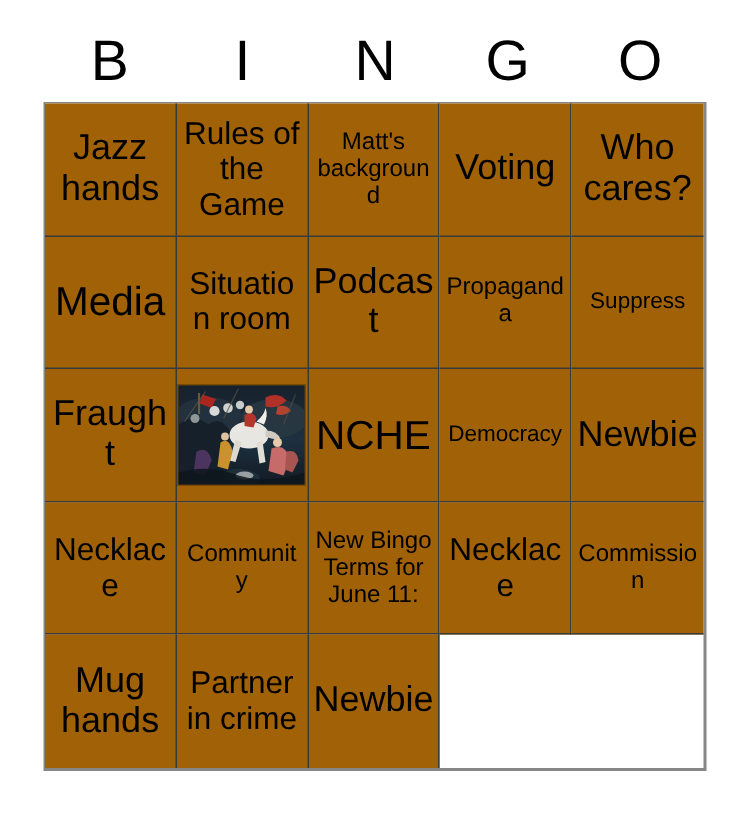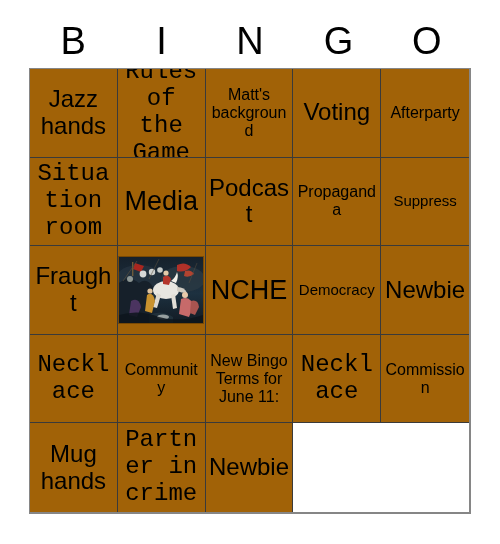--- a/index.html
+++ b/index.html
@@ -75,21 +75,21 @@
   .cell-text {
     display: block;
     width: 100%;
     line-height: 1.12;
     word-wrap: break-word;
     color: #000000;
   }
   
   .fs-xl  { font-size: 27px; }
   .fs-lg  { font-size: 24px; }
-  .fs-md  { font-size: 24px; font-family: Liberation Mono, monospace; }
+  .fs-md  { font-size: 21px; }
   .fs-sm  { font-size: 15px; }
   .fs-xs  { font-size: 16px; }
 
   
   .cell.image-cell { padding: 0; }
   .free-image {
     position: relative;
     width: 84px;
     height: 66px;
     overflow: hidden;
@@ -118,27 +118,27 @@
       <div class="cell">
         <span class="cell-text fs-md">Rules of the Game</span>
       </div>
       <div class="cell">
         <span class="cell-text fs-xs">Matt's background</span>
       </div>
       <div class="cell">
         <span class="cell-text fs-lg">Voting</span>
       </div>
       <div class="cell">
-        <span class="cell-text fs-xs">Afterparty</span>
+        <span class="cell-text fs-lg">Who cares?</span>
+      </div>
+      <div class="cell">
+        <span class="cell-text fs-xl">Media</span>
       </div>
       <div class="cell">
         <span class="cell-text fs-md">Situation room</span>
-      </div>
-      <div class="cell">
-        <span class="cell-text fs-xl">Media</span>
       </div>
       <div class="cell">
         <span class="cell-text fs-lg">Podcast</span>
       </div>
       <div class="cell">
         <span class="cell-text fs-xs">Propaganda</span>
       </div>
       <div class="cell">
         <span class="cell-text fs-sm">Suppress</span>
       </div>

